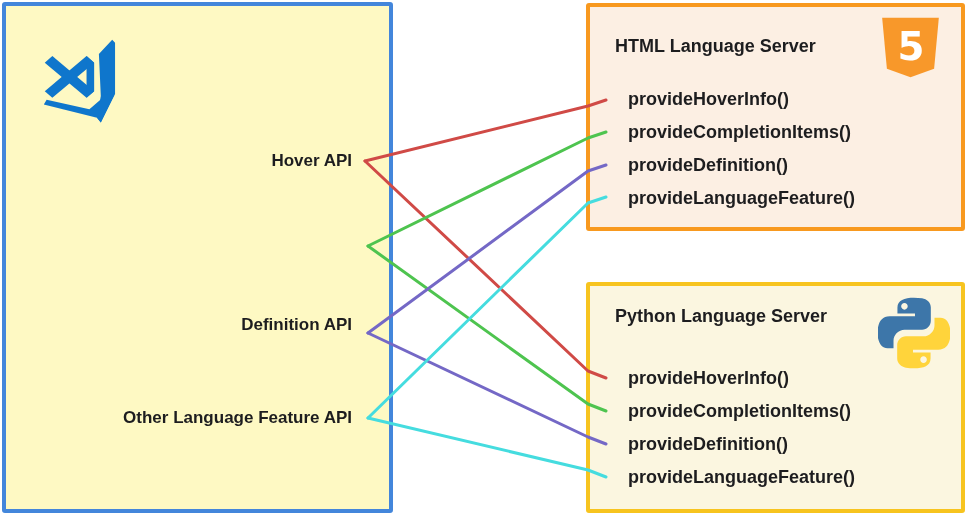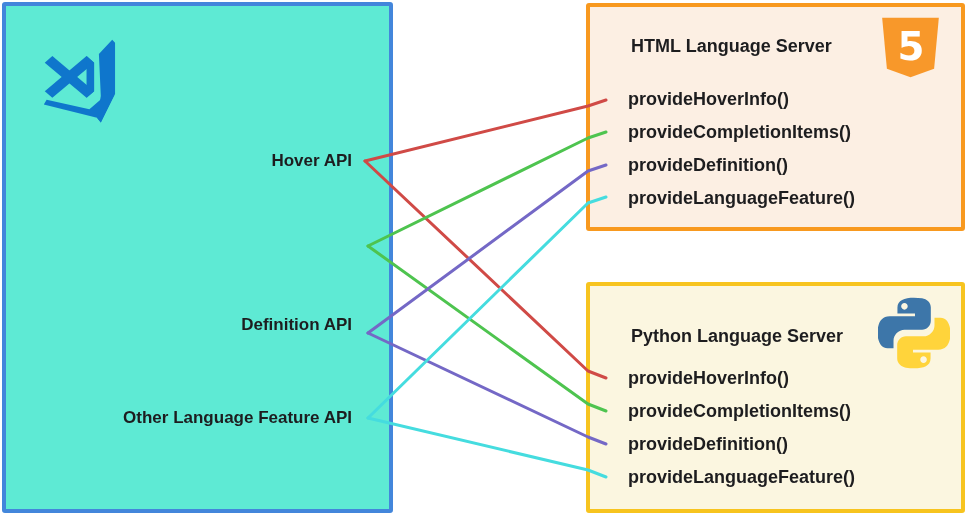--- a/index.html
+++ b/index.html
@@ -12,36 +12,36 @@
   .editor-box{left:2px;top:2px;width:391px;height:511px;}
   .server-box{left:586px;width:379px;}
   .server-box.html{top:3px;height:228px;}
   .server-box.python{top:282px;height:231px;}
   .api-label{
     position:absolute;right:37px;height:22px;line-height:22px;
     font-size:17px;font-weight:600;white-space:nowrap;text-align:right;
   }
   .server-title{
     position:absolute;left:25px;height:22px;line-height:22px;
-    font-size:18px;font-weight:700;white-space:nowrap;margin-left:16px;
+    font-size:18px;font-weight:700;white-space:nowrap;
   }
   .method{
     position:absolute;left:38px;height:22px;line-height:22px;
     font-size:18px;font-weight:700;white-space:nowrap;
   }
   .logo{position:absolute;}
   .wires{position:absolute;left:0;top:0;z-index:5;pointer-events:none;}
   .wires polyline{fill:none;stroke-width:3;stroke-linecap:round;stroke-linejoin:round;}
 </style>
 </head>
 <body>
 
 <div class="canvas">
 
-  <div class="box editor-box" style="border-color: rgb(67, 134, 219); background-color: #5eead4;">
+  <div class="box editor-box" style="border-color: rgb(67, 134, 219); background-color: #fef9c3;">
 
     <svg class="logo" style="left: 34px; top: 31px; color: rgb(15, 118, 204);" width="95" height="95" viewBox="0 0 100 100">
       <g fill="currentColor">
         <polygon points="5,27 13,20 57,57 49,64"></polygon>
         <polygon points="5,57 13,64 57,27 49,20"></polygon>
         <polygon points="49,20 57,27 57,57 49,64"></polygon>
         <polygon points="62,18 76,3 79,6 79,60 64,90 60,85 64,62"></polygon>
         <polygon points="4,71 7,66 52,76 74,57 78,61 64,90 60,85"></polygon>
       </g>
     </svg>
@@ -61,21 +61,21 @@
     </svg>
 
     <div class="method" style="top:81px;">provideHoverInfo()</div>
     <div class="method" style="top:114px;">provideCompletionItems()</div>
     <div class="method" style="top:147px;">provideDefinition()</div>
     <div class="method" style="top:180px;">provideLanguageFeature()</div>
   </div>
 
   <div class="box server-box python" style="border-color: rgb(247, 196, 31); background-color: rgb(251, 246, 224);">
 
-    <div class="server-title" style="top:39px;">Python Language Server</div>
+    <div class="server-title" style="top:19px;">Python Language Server</div>
 
     <svg class="logo" style="left:288px;top:10px;" width="72" height="74" viewBox="0 0 110 110">
       <path d="M54.9 1C40.3 1 29.7 4.7 29.7 16v9.2h26.8v4.4H17.9C7 29.6 2.6 36.7 0.7 43.6c-2.2 8.1-2.3 13.3 0 21.8 2 7.3 6 13 13.8 13h9.2V66.6c0-8.8 7.7-16.7 16.8-16.7h26.8c7.5 0 13.4-6.2 13.4-13.7V16C80.7 8.7 74.6 3.1 67.3 2 63.2 1.3 59 1 54.9 1zm-14.5 8.2c2.8 0 5 2.3 5 5.1 0 2.8-2.2 5.1-5 5.1-2.8 0-5-2.3-5-5.1 0-2.8 2.2-5.1 5-5.1z" style="fill: rgb(61, 118, 169);"></path>
       <path d="M55.1 109c14.6 0 25.2-3.7 25.2-15v-9.2H53.5v-4.4h38.6c10.9 0 15.3-7.1 17.2-14 2.2-8.1 2.3-13.3 0-21.8-2-7.3-6-13-13.8-13h-9.2v11.8c0 8.8-7.7 16.7-16.8 16.7H42.7c-7.5 0-13.4 6.2-13.4 13.7V94c0 7.3 6.1 12.9 13.4 14 4.1 0.7 8.3 1 12.4 1zm14.5-8.2c-2.8 0-5-2.3-5-5.1 0-2.8 2.2-5.1 5-5.1 2.8 0 5 2.3 5 5.1 0 2.8-2.2 5.1-5 5.1z" style="fill: rgb(255, 212, 59);"></path>
     </svg>
 
     <div class="method" style="top:81px;">provideHoverInfo()</div>
     <div class="method" style="top:114px;">provideCompletionItems()</div>
     <div class="method" style="top:147px;">provideDefinition()</div>
     <div class="method" style="top:180px;">provideLanguageFeature()</div>

